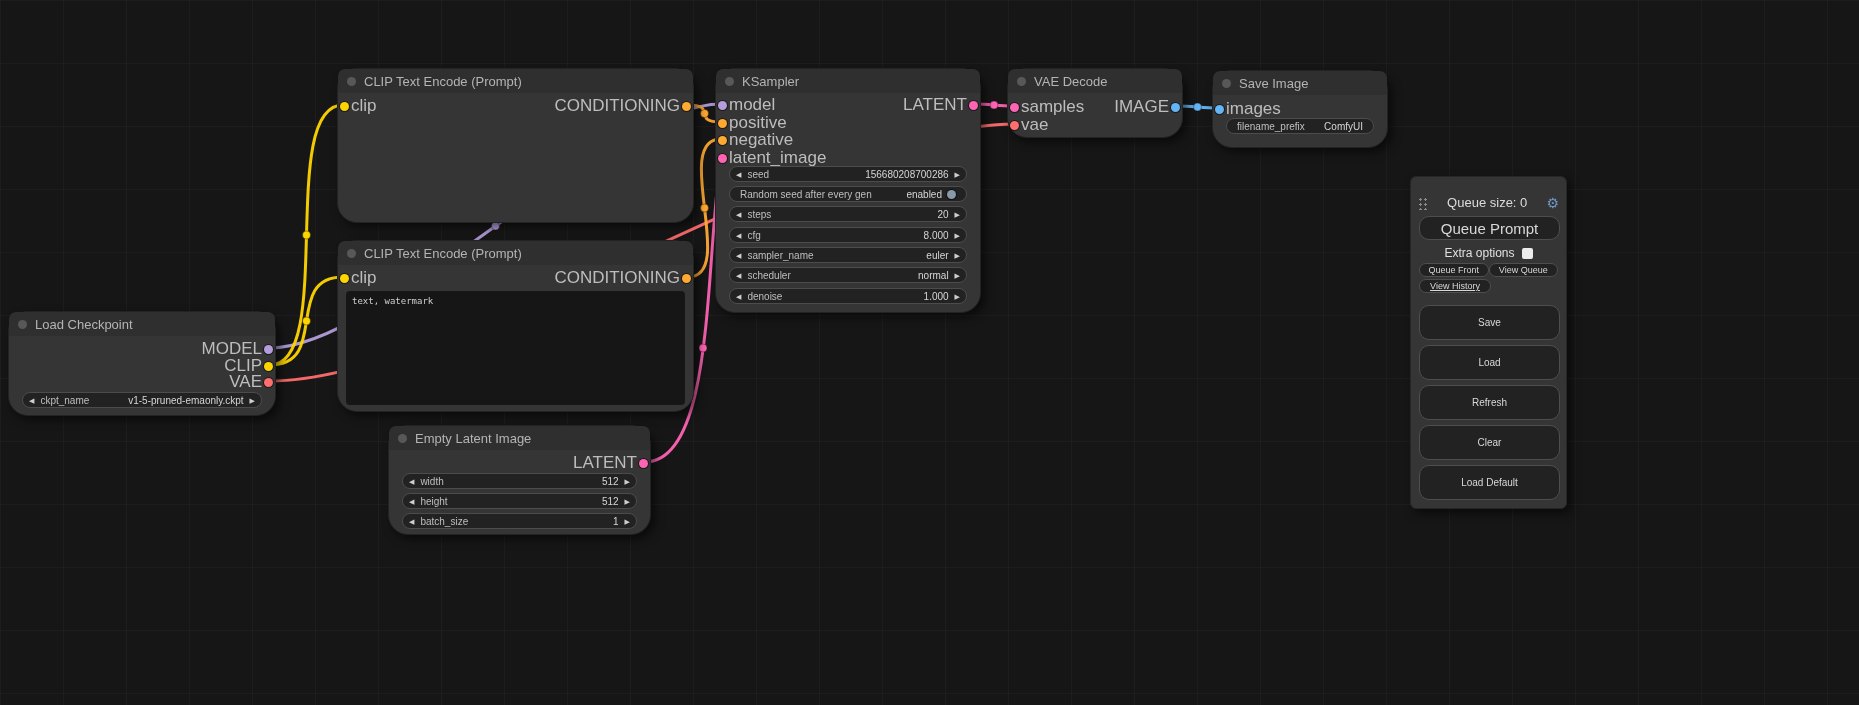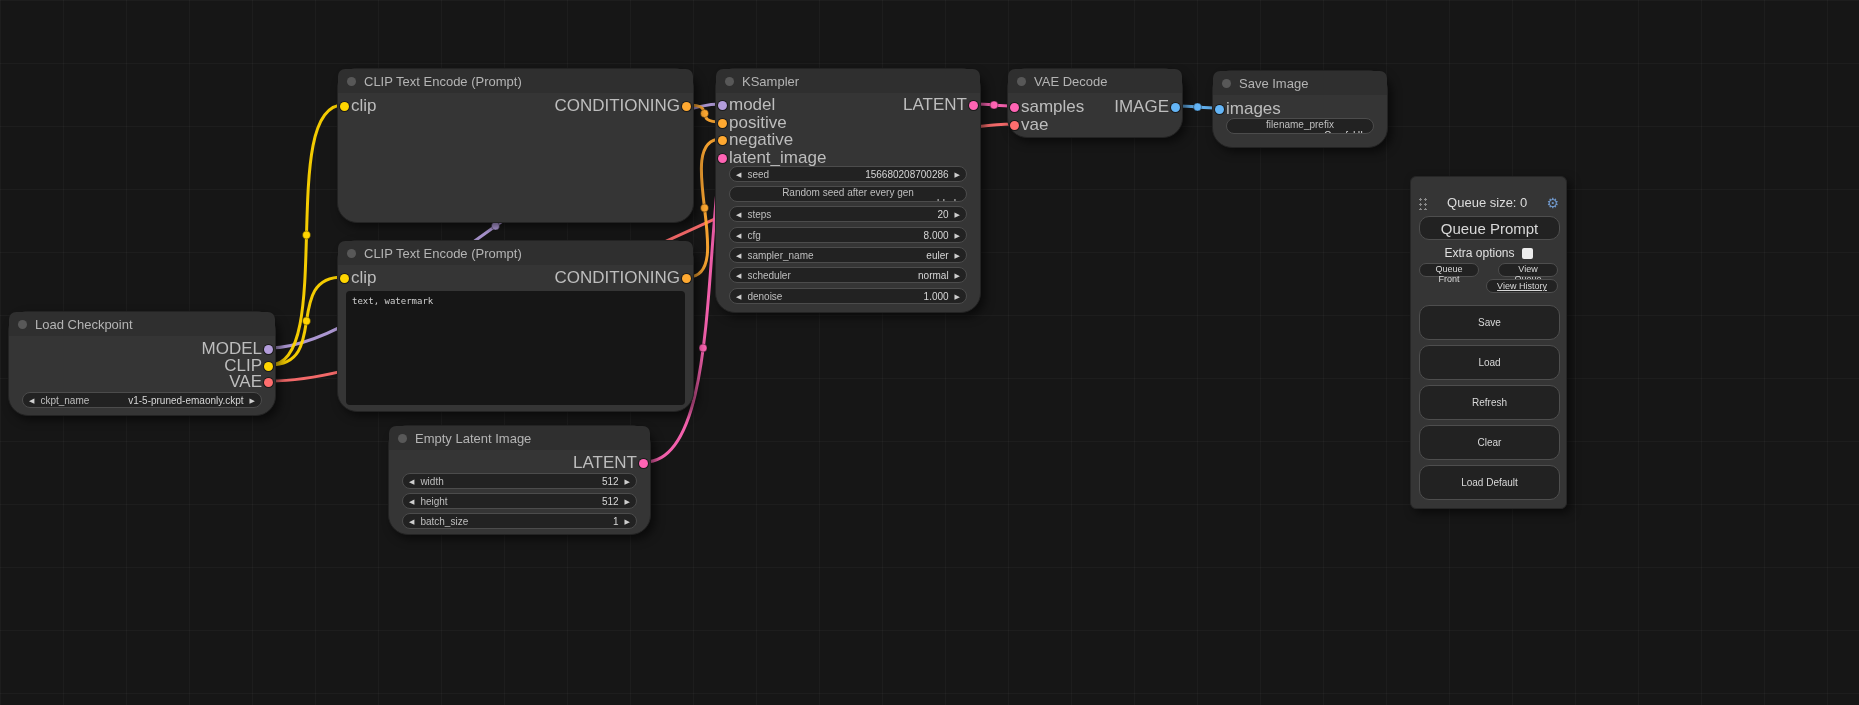--- a/index.html
+++ b/index.html
@@ -36,21 +36,21 @@
   .port.out{right:2px;}
 
   .widget{
     position:absolute;left:13px;right:13px;height:16px;background:#222222;
     border:1px solid #4c4c4c;border-radius:9px;display:flex;align-items:center;
     padding:0 6px;font-size:10px;box-sizing:border-box;white-space:nowrap;overflow:hidden;
   }
   .widget .arrow{font-size:7px;color:#cfcfcf;line-height:1;flex:none;}
   .w-label{margin-left:6px;color:#bfbfbf;}
   .w-value{margin-left:auto;margin-right:6px;color:#d6d6d6;}
-  .widget.no-arrows{padding:0 10px;flex-direction:column;}
+  .widget.no-arrows{padding:0 10px;}
   .widget.no-arrows .w-label{margin-left:0;}
   .widget.no-arrows .w-value{margin-right:0;}
   .toggle-dot{width:9px;height:9px;border-radius:50%;background:#8899aa;box-shadow:0 0 0 1px rgba(0,0,0,0.5);margin-left:5px;flex:none;}
 
   .prompt-box{
     position:absolute;left:8px;right:8px;background:#161616;border-radius:4px;
     font-family:"DejaVu Sans Mono",monospace;font-size:9px;line-height:1.45;
     color:#cfcfcf;padding:4px 6px;box-sizing:border-box;
     white-space:pre-wrap;word-break:break-word;overflow:hidden;
   }
@@ -72,21 +72,21 @@
   .gear{flex:none;font-size:14px;color:#6f96c8;line-height:1;}
   .btn{
     display:block;background:#222222;border:1px solid #4e4e4e;color:#d8d8d8;
     border-radius:10px;font-family:"Liberation Sans",sans-serif;cursor:pointer;
     box-sizing:border-box;
   }
   .btn.primary{width:141px;height:24px;margin:2px 8px 4px 8px;font-size:15px;}
   .btn.big{width:141px;height:35px;margin:5px 8px 0 8px;font-size:10px;}
   .extra-options{display:flex;align-items:center;justify-content:center;gap:7px;font-size:12px;margin:6px 0 3px 0;color:#e0e0e0;}
   .checkbox{width:11px;height:11px;background:#ececec;border-radius:2px;flex:none;}
-  .small-row{display:flex;gap:19px;justify-content:flex-end;margin:2px 8px 0 8px;}
+  .small-row{display:flex;gap:0;justify-content:flex-start;margin:2px 8px 0 8px;}
   .btn.small{font-size:9px;height:14px;padding:0 7px;border-radius:8px;flex:1;}
   .small-row.center .btn.small{flex:0 0 auto;width:72px;text-decoration:underline;}
 </style>
 </head>
 <body>
 
 <div id="canvas">
 
   <svg id="wires" width="1859" height="705" xmlns="http://www.w3.org/2000/svg">
     <path class="wire" d="M270 348 C383 348 608 104 721 104" style="stroke: rgb(179, 157, 219);"></path>

